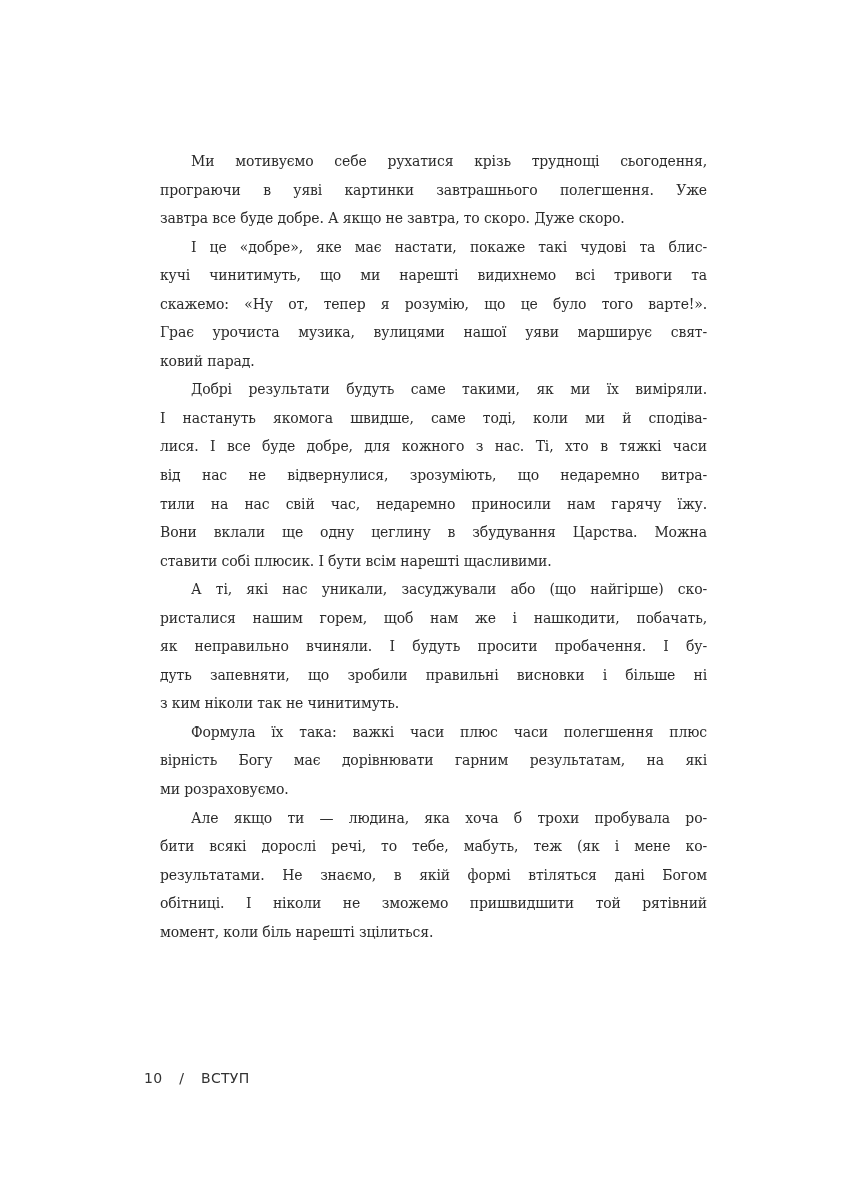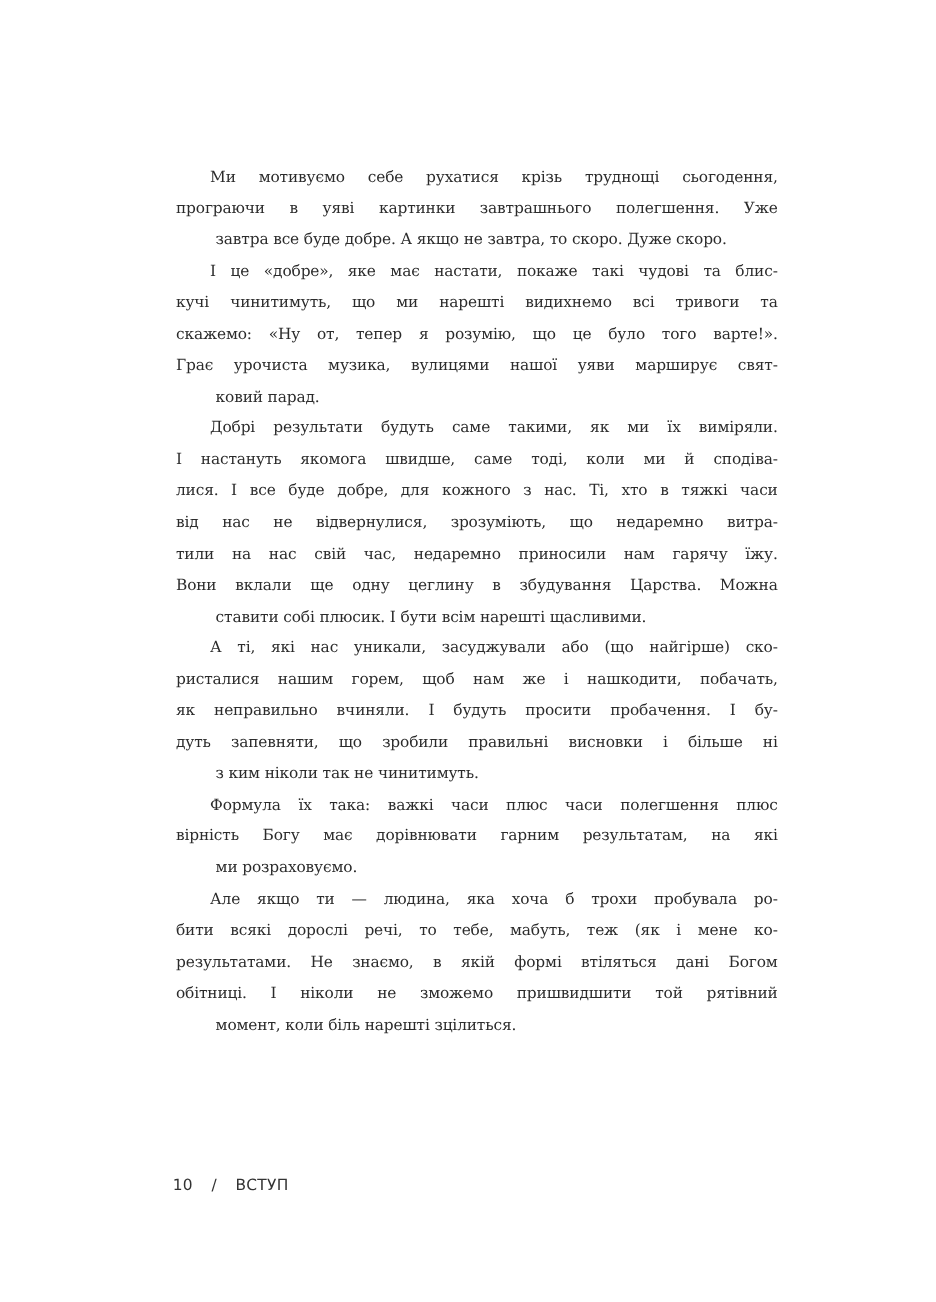--- a/index.html
+++ b/index.html
@@ -36,25 +36,24 @@
       white-space: nowrap;
       text-align: justify;
       text-align-last: justify;
       letter-spacing: -0.15px;
     }
     .line.indent {
       padding-left: 31px;
     }
     .line.last {
       text-align-last: left;
-      margin-left: 36px;
     }
     .footer {
       position: absolute;
-      left: 157px;
+      left: 144px;
       top: 1070px;
       font-family: "DejaVu Sans", "Liberation Sans", sans-serif;
       font-size: 14px;
       color: #333333;
       letter-spacing: 0.3px;
       white-space: nowrap;
     }
     .footer span { display: inline-block; }
     .footer .sep { margin: 0 12px; }
   </style>

